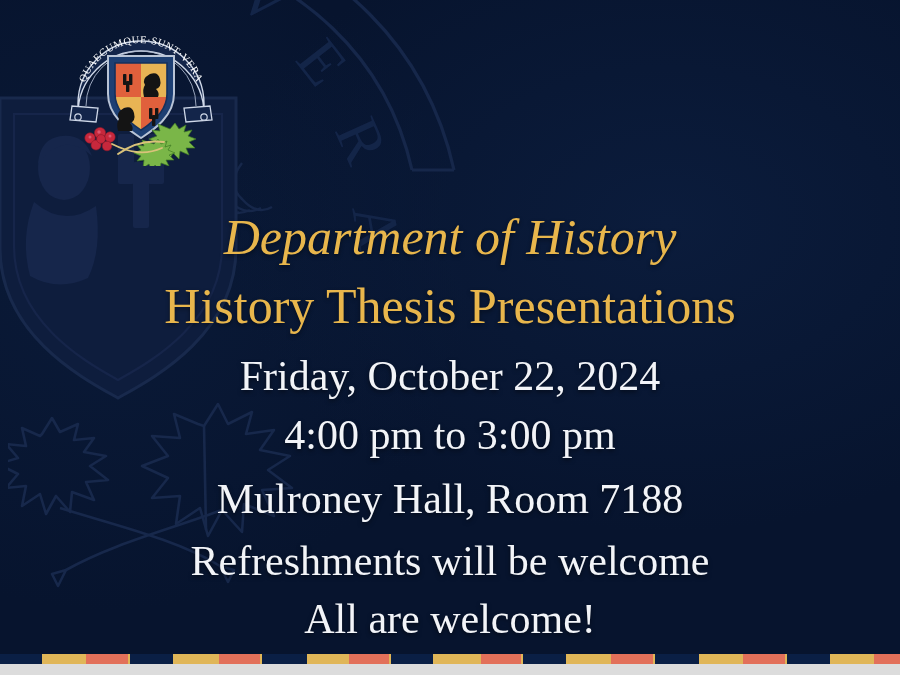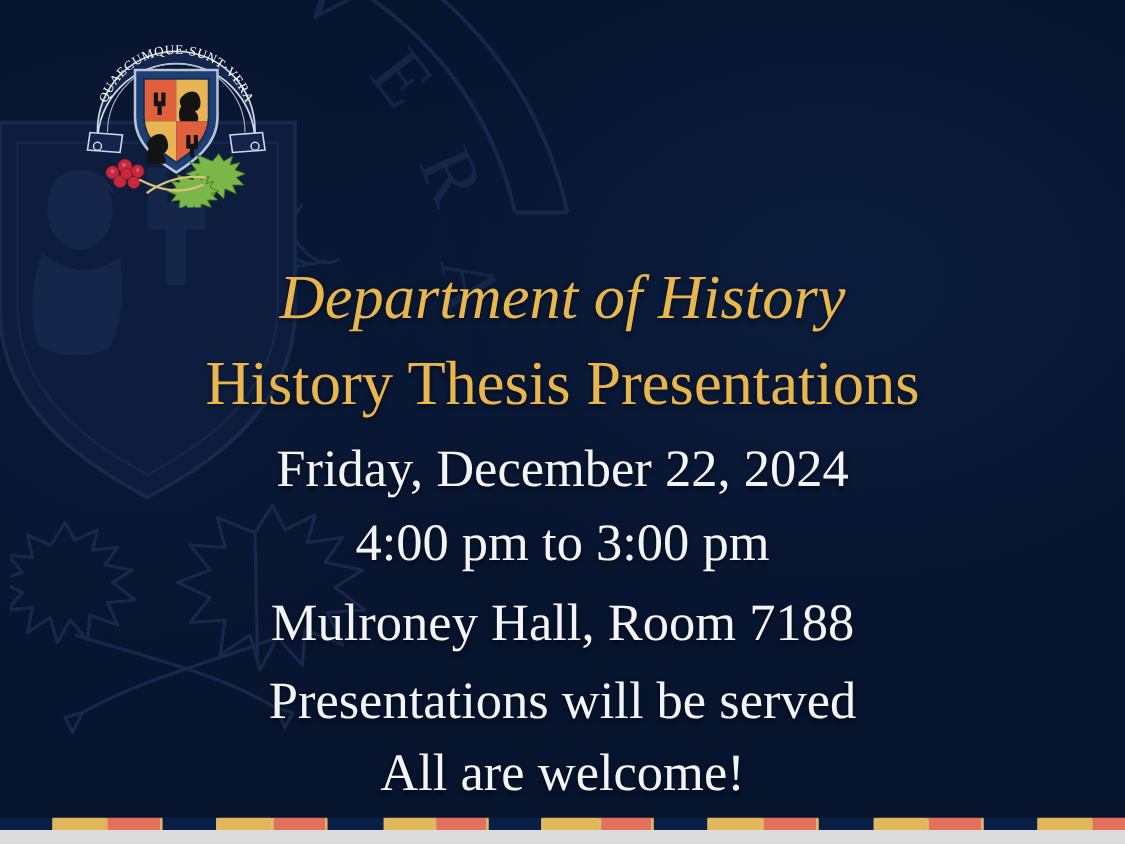--- a/index.html
+++ b/index.html
@@ -277,24 +277,24 @@
       </g>
     </svg>
 
     <div class="wordmark">
     </div>
 
     <div class="content">
       <div class="title-line title-1">Department of  History</div>
       <div class="title-line title-2">History Thesis Presentations</div>
 
-      <div class="body-line body-1">Friday, December 22, 2024</div>
+      <div class="body-line body-1">Friday, October 22, 2024</div>
       <div class="body-line body-2">4:00 pm to 3:00 pm</div>
       <div class="body-line body-3">Mulroney  Hall,  Room 7188</div>
-      <div class="body-line body-4">Presentations will be served</div>
+      <div class="body-line body-4">Refreshments will be welcome</div>
       <div class="body-line body-5">All are welcome!</div>
     </div>
 
   </div>
 
   <div class="strip-wrap" id="strip">
       <div class="strip-seg" style="width: 42px; background: rgb(10, 31, 69);"></div>
       <div class="strip-gap" style="width: 2px;"></div>
       <div class="strip-seg" style="width: 40px; background: rgb(224, 182, 88);"></div>
       <div class="strip-gap" style="width: 2px;"></div>

